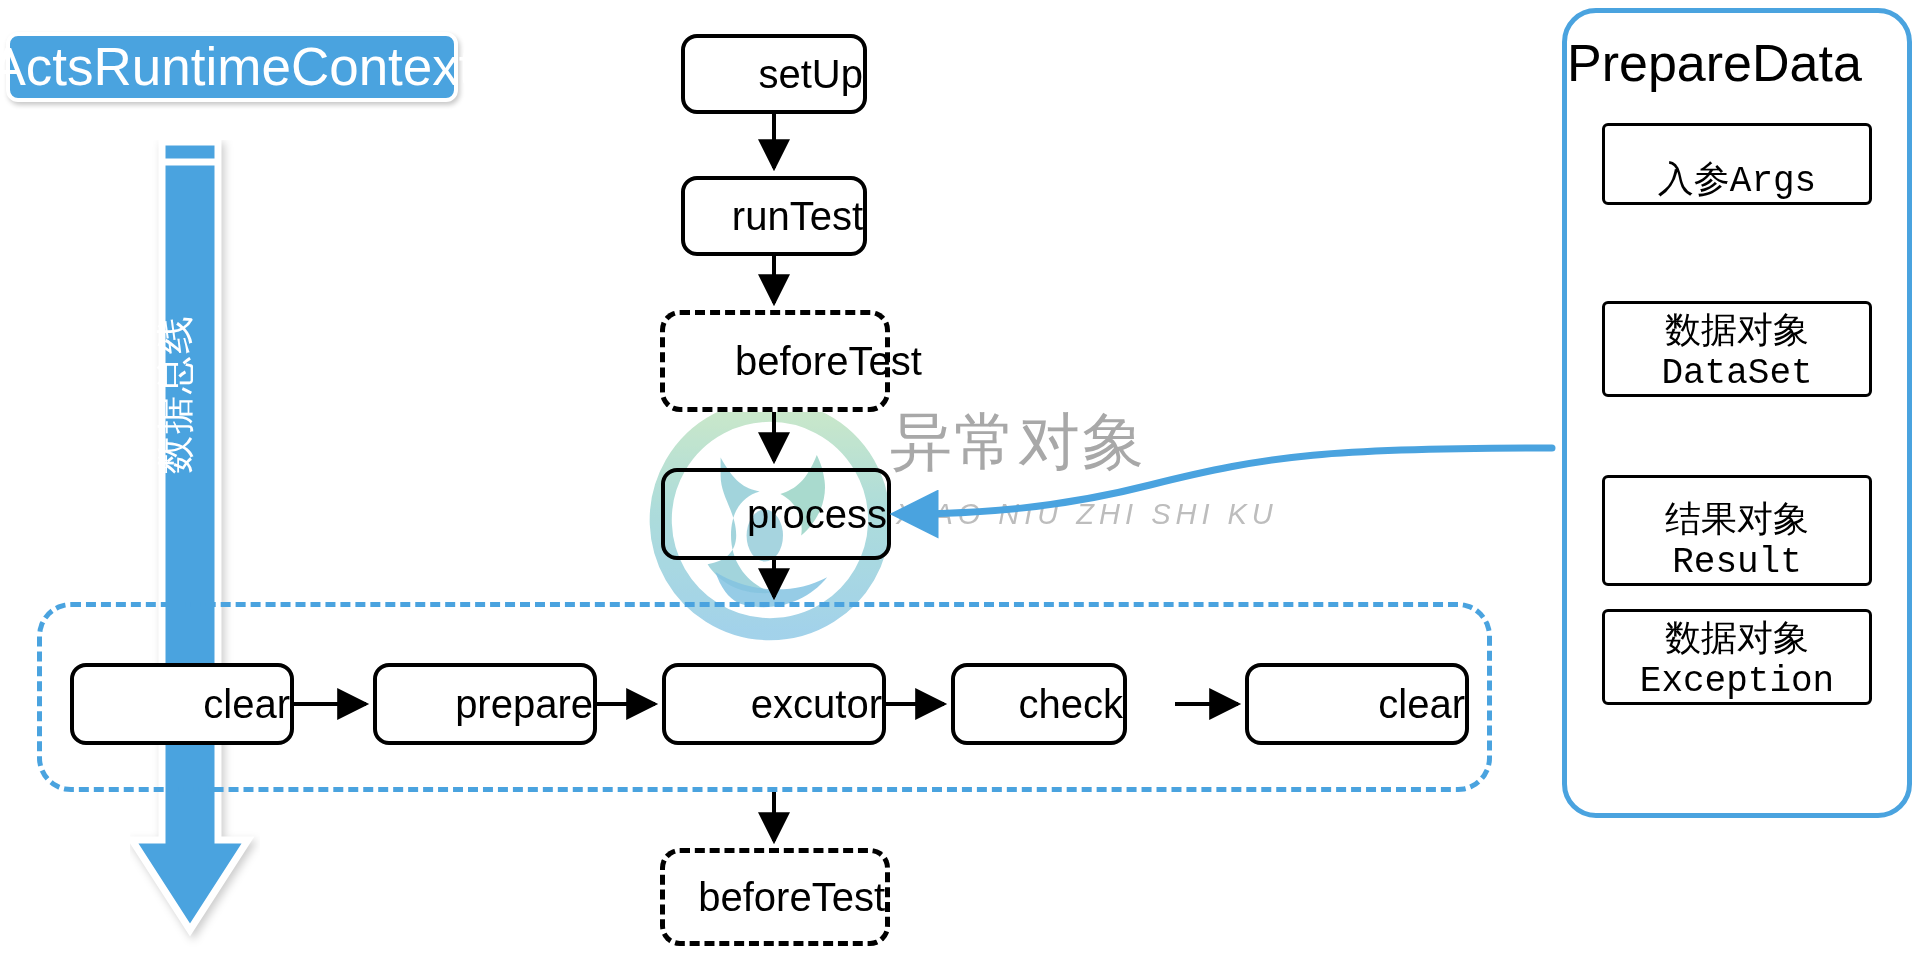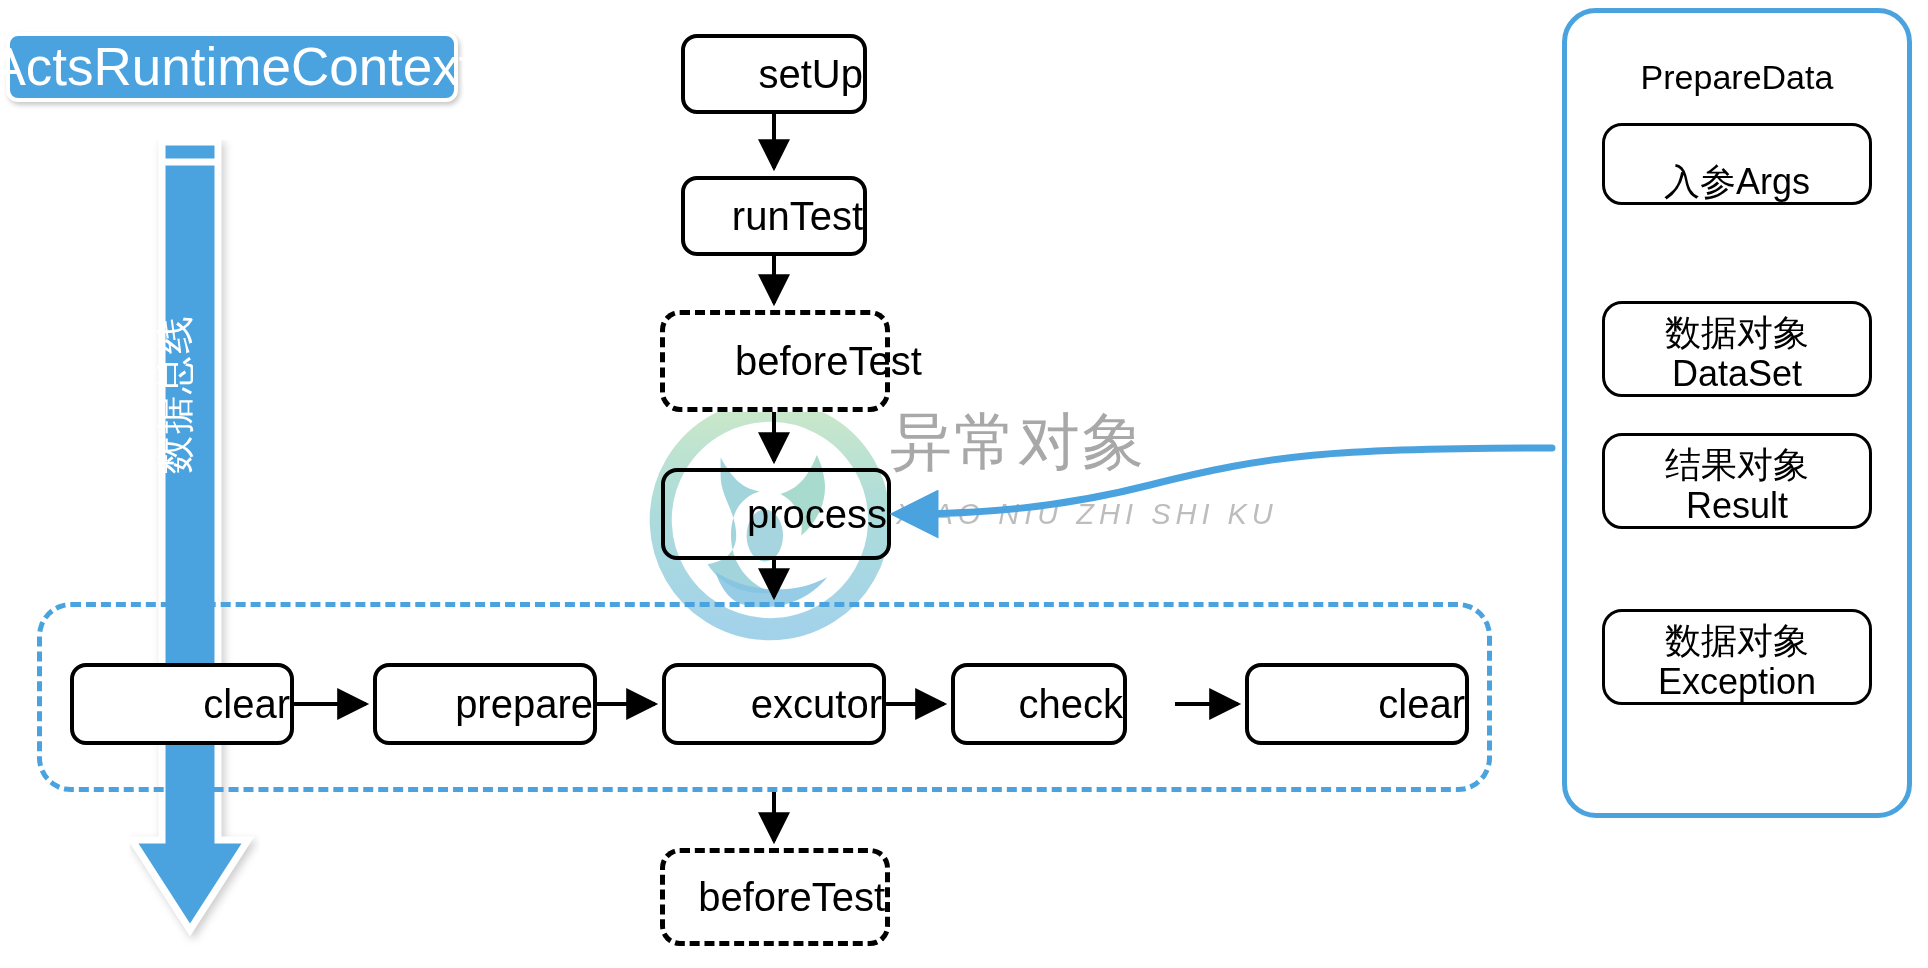--- a/index.html
+++ b/index.html
@@ -135,33 +135,32 @@
     border: 5px solid #4AA3DF;
     border-radius: 34px;
     box-sizing: border-box;
     background: #ffffff;
   }
   #prepare-panel-title {
     position: absolute;
     left: 0;
     top: 20px;
     width: 100%;
-    text-align: center;
-    font-size: 34px;
+    font-size: 52px;
     color: #000000;
-    margin-top: 25px;
   }
   .panel-item {
     left: 50%;
     transform: translateX(-50%);
     width: 270px;
     border-width: 3px;
-    border-radius: 20px;
+    border-radius: 6px;
     font-size: 36px;
     flex-direction: column;
+    font-family: Liberation Mono, monospace;
   }
 
   
   #connectors {
     position: absolute;
     left: 0;
     top: 0;
     width: 1928px;
     height: 968px;
     pointer-events: none;
@@ -245,21 +244,21 @@
     <div class="node panel-item" style="position:absolute; top:110px; height:82px;">
       <span>入参Args</span>
       <span></span>
     </div>
 
     <div class="node panel-item" style="position:absolute; top:288px; height:96px;">
       <span>数据对象</span>
       <span>DataSet</span>
     </div>
 
-    <div class="node panel-item" style="position:absolute; top:420px; height:96px;">
+    <div class="node panel-item" style="position:absolute; top:462px; height:111px;">
       <span>结果对象</span>
       <span>Result</span>
     </div>
 
     <div class="node panel-item" style="position:absolute; top:596px; height:96px;">
       <span>数据对象</span>
       <span>Exception</span>
     </div>
   </div>
 

